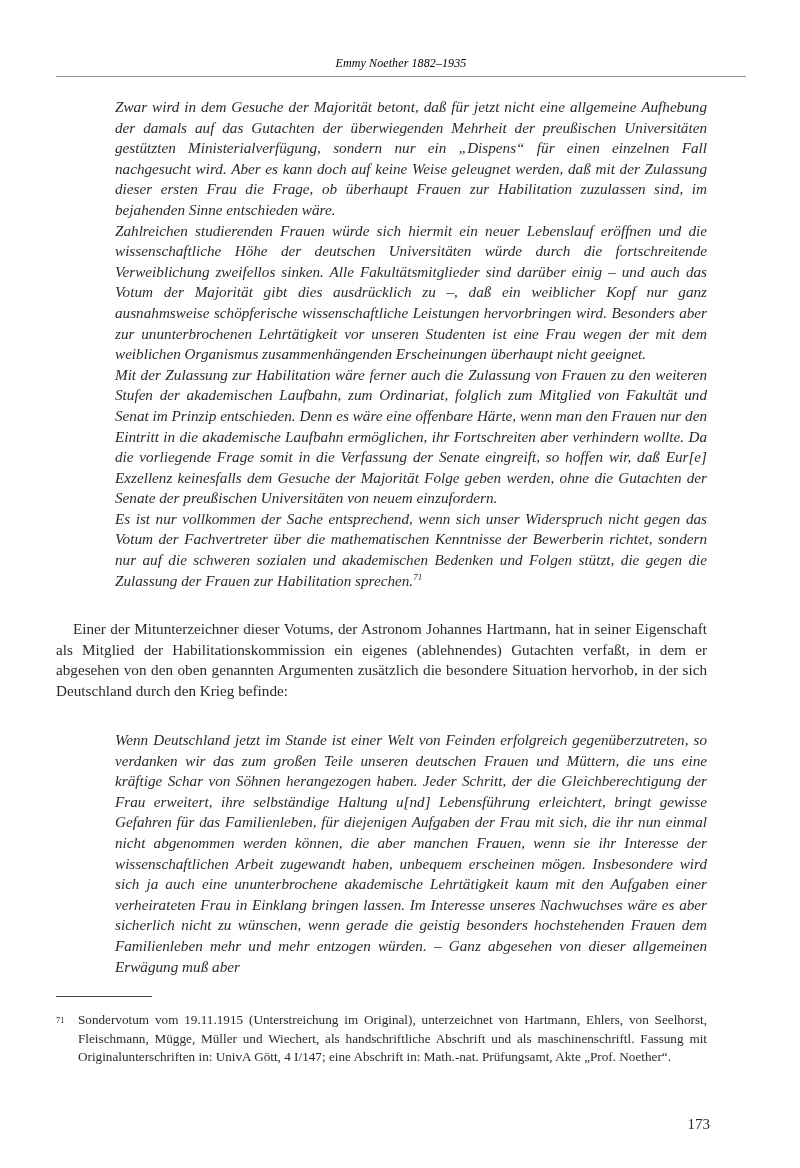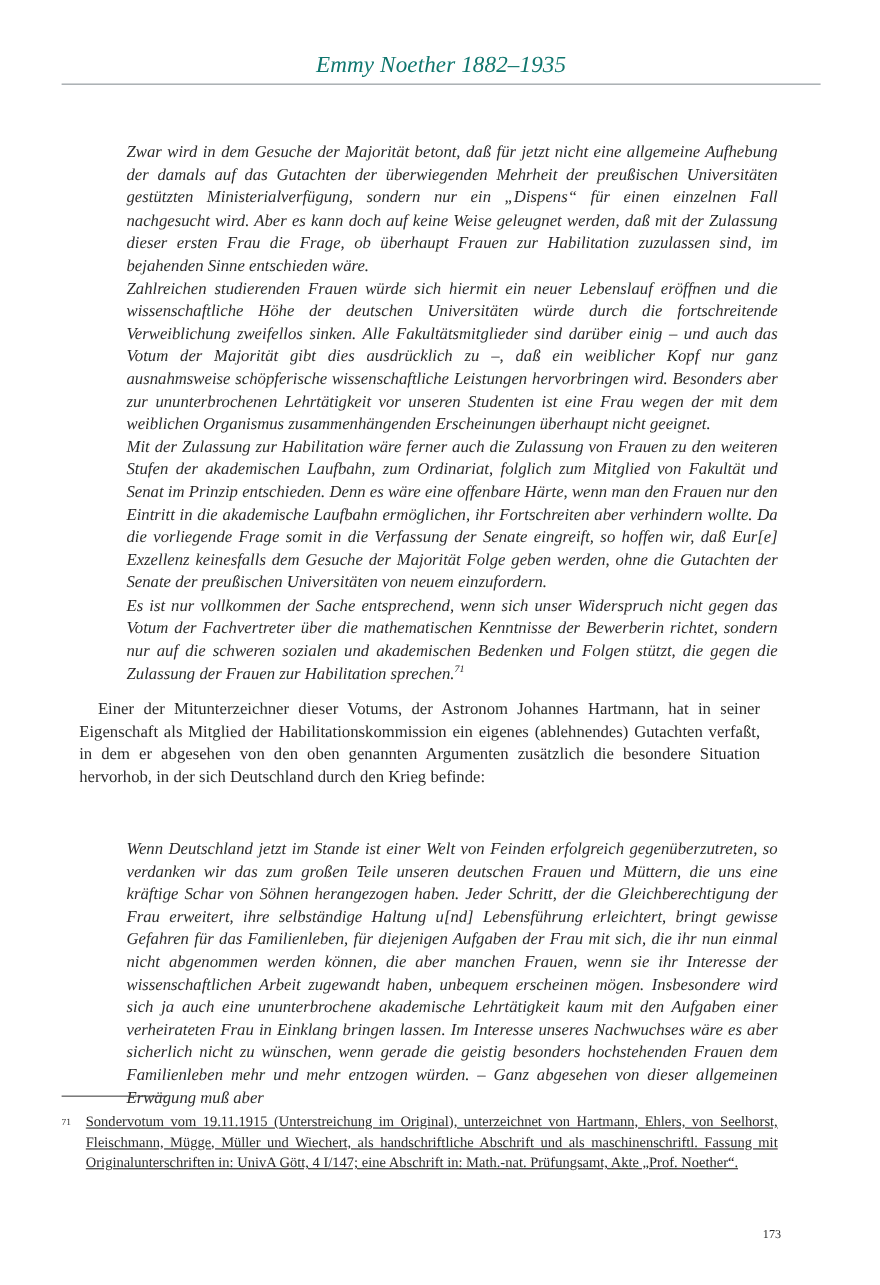--- a/index.html
+++ b/index.html
@@ -1,38 +1,38 @@
 <!DOCTYPE html>
 <html><head>
 <meta charset="utf-8">
 <style>
   html, body { margin: 0; padding: 0; background: #ffffff; }
   body { width: 800px; height: 1168px; position: relative; overflow: hidden;
          font-family: "Liberation Serif", "DejaVu Serif", serif; color: #2a2a2a; }
-  .running-head { position: absolute; top: 46px; left: 56px; width: 690px; text-align: center;
-                  font-style: italic; font-size: 21px; letter-spacing: 0.1px; color: #0f766e; }
+  .running-head { position: absolute; top: 56px; left: 56px; width: 690px; text-align: center;
+                  font-style: italic; font-size: 12px; letter-spacing: 0.1px; color: #000000; }
   .head-rule { position: absolute; top: 76px; left: 56px; width: 690px; height: 0;
                border-top: 1.5px solid #8a9296; }
   .quote { position: absolute; left: 115px; width: 592px; font-style: italic;
-           font-size: 15.2px; line-height: 20.6px; text-align: justify; margin-top: 32px; }
+           font-size: 15.2px; line-height: 20.6px; text-align: justify; }
   .quote p { margin: 0; }
   .q1 { top: 97px; }
   .q2 { top: 730px; }
   .body-para { position: absolute; left: 56px; width: 651px; font-size: 15.2px; line-height: 20.6px;
                text-align: justify; top: 619px; }
-  .body-para p { margin: 16px; text-indent: 17px; }
+  .body-para p { margin: 0; text-indent: 17px; }
   .u { text-underline-offset: 2px; }
   sup { font-size: 9px; vertical-align: 6px; line-height: 0; }
   .fn-rule { position: absolute; top: 996px; left: 56px; width: 96px; border-top: 1px solid #444; }
   .footnote { position: absolute; top: 1011px; left: 56px; width: 651px; font-size: 13.2px;
               line-height: 18.6px; text-align: justify; }
   .fn-num { position: absolute; left: 0; top: 0; font-size: 8.5px; }
-  .fn-text { display: block; padding-left: 22px; text-decoration: underline; }
+  .fn-text { display: block; padding-left: 22px; }
   .page-number { position: absolute; top: 1116px; left: 660px; width: 50px; text-align: right;
-                 font-size: 11px; }
+                 font-size: 15px; }
 </style>
 </head>
 <body>
 
 <div class="running-head">Emmy Noether 1882–1935</div>
 <div class="head-rule"></div>
 
 <div class="quote q1">
   <p>Zwar wird in dem Gesuche der Majorität betont, daß für jetzt nicht eine allgemeine Aufhebung der damals auf das Gutachten der überwiegenden Mehrheit der preußischen Universitäten gestützten Ministerialverfügung, sondern nur ein „Dispens“ für einen einzelnen Fall nachgesucht wird. Aber es kann doch auf keine Weise geleugnet werden, daß mit der Zulassung dieser ersten Frau die Frage, ob überhaupt Frauen zur Habilitation zuzulassen sind, im bejahenden Sinne entschieden wäre.</p>
   <p><span>Zahlreichen studierenden Frauen würde sich hiermit ein neuer Lebenslauf eröffnen und die wissenschaftliche Höhe der deutschen Universitäten würde durch die fortschreitende Verweiblichung zweifellos sinken. Alle Fakultätsmitglieder sind darüber einig – und auch das Votum der Majorität gibt dies ausdrücklich zu –, daß ein weiblicher Kopf nur ganz ausnahmsweise schöpferische wissenschaftliche Leistungen hervorbringen wird. Besonders aber zur </span><span class="u">ununterbrochenen</span><span> Lehrtätigkeit vor unseren Studenten ist eine Frau wegen der mit dem weiblichen Organismus zusammenhängenden Erscheinungen überhaupt nicht geeignet.</span></p>

